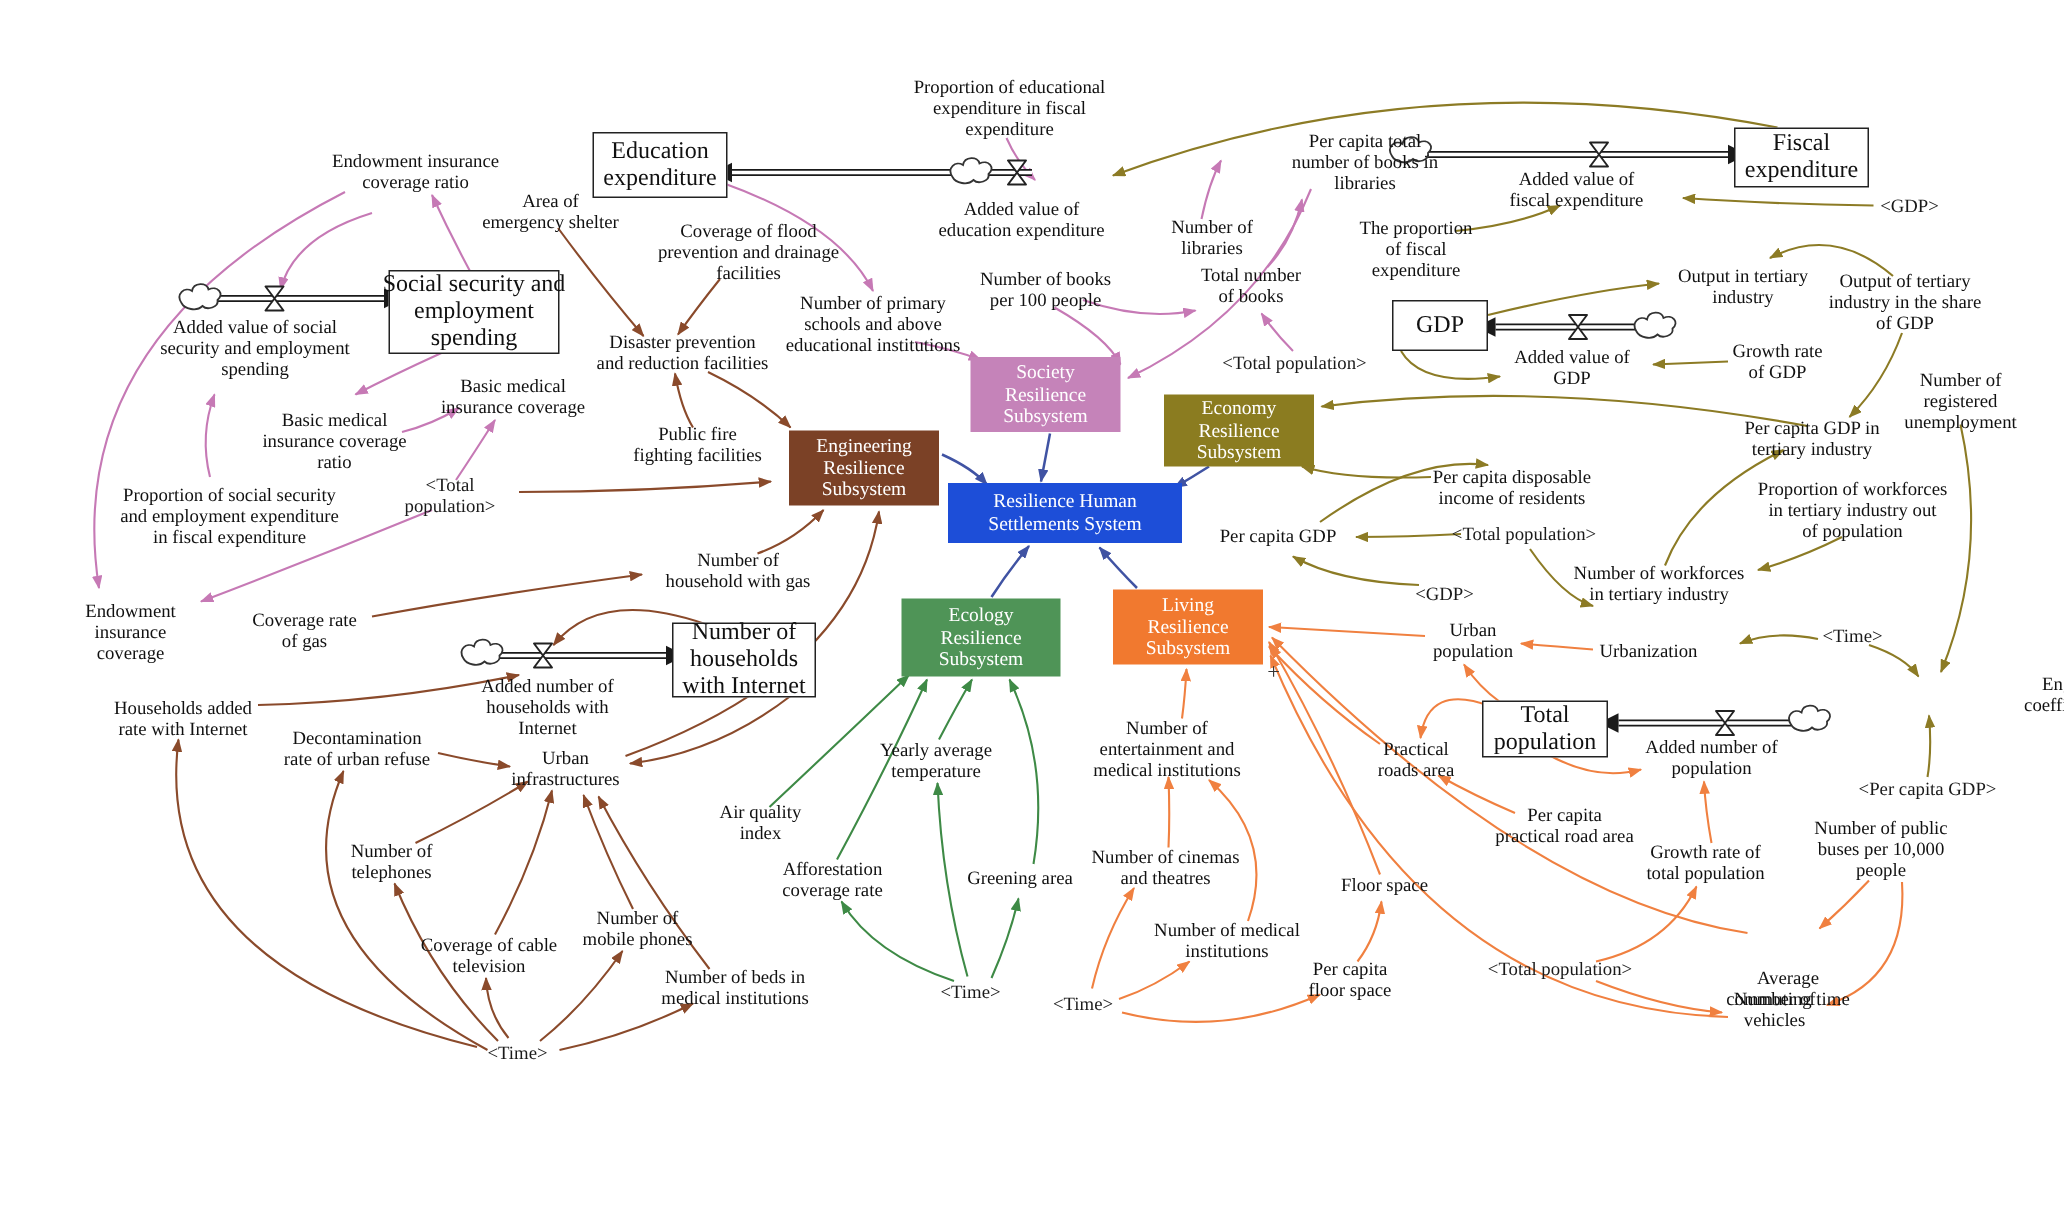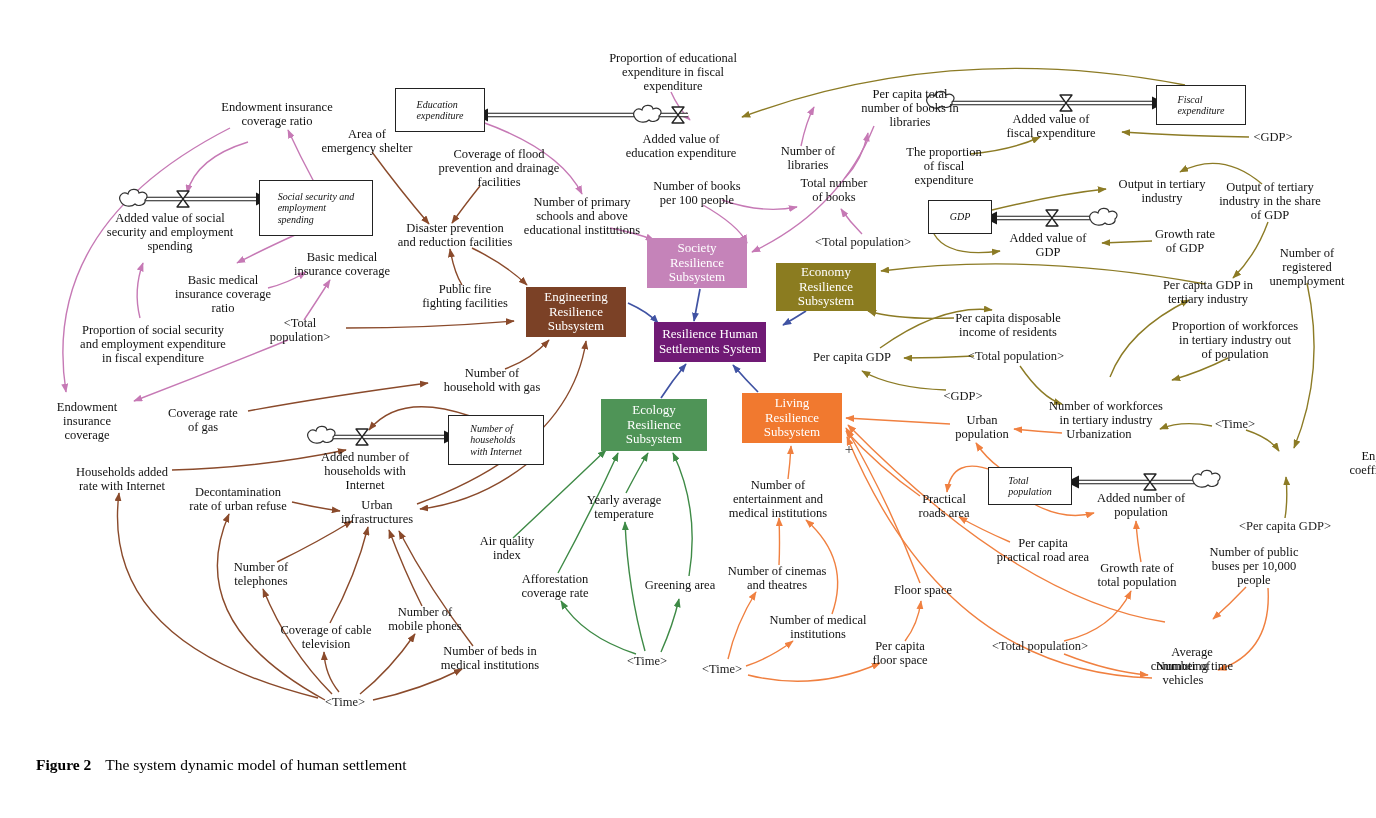--- a/index.html
+++ b/index.html
@@ -3,22 +3,22 @@
 <meta charset="utf-8">
 <style>
   html,body{margin:0;padding:0;background:#fff;}
   #canvas{position:relative;width:1376px;height:818px;background:#ffffff;overflow:hidden;
           font-family:"Liberation Serif", serif;}
   #arrows{position:absolute;left:0;top:0;width:1376px;height:818px;}
   .lbl{position:absolute;transform:translate(-50%,-50%);white-space:pre;text-align:center;
        font-size:12.5px;line-height:1.12;color:#111;}
   .shadow{color:#1a1a1a;}
   .stock{position:absolute;transform:translate(-50%,-50%);background:#fff;border:1.6px solid #222;
-       display:flex;align-items:center;justify-content:center;text-align:left;white-space:pre;
-       font-size:10px;line-height:1.12;color:#111;z-index:3;font-style:italic;}
+       display:flex;align-items:center;justify-content:center;text-align:center;white-space:pre;
+       font-size:16px;line-height:1.12;color:#111;z-index:3;}
   .subsys{position:absolute;transform:translate(-50%,-50%);display:flex;align-items:center;
        justify-content:center;text-align:center;white-space:pre;font-size:13px;line-height:1.15;
        color:#fff;z-index:3;}
   .plus{font-size:15px;color:#333;}
   #caption{position:absolute;left:36px;top:756px;font-size:15.5px;color:#000;}
   #caption b{margin-right:14px;}
 </style>
 </head>
 <body>
 
@@ -242,21 +242,21 @@
 industry in the share
 of GDP</div>
       <div class="lbl" style="left: 1307px; top: 267px;">Number of
 registered
 unemployment</div>
       <div class="lbl" style="left: 1208px; top: 292px;">Per capita GDP in
 tertiary industry</div>
       <div class="lbl" style="left: 1235px; top: 340px;">Proportion of workforces
 in tertiary industry out
 of population</div>
-      <div class="lbl" style="left: 1106px; top: 389px; margin-top: 24px;">Number of workforces
+      <div class="lbl" style="left: 1106px; top: 389px;">Number of workforces
 in tertiary industry</div>
       <div class="lbl" style="left: 1008px; top: 325px;">Per capita disposable
 income of residents</div>
       <div class="lbl shadow" style="left: 1016px; top: 356px;">&lt;Total population&gt;</div>
       <div class="lbl" style="left: 852px; top: 357px;">Per capita GDP</div>
       <div class="lbl shadow" style="left: 963px; top: 396px;">&lt;GDP&gt;</div>
       <div class="lbl" style="left: 982px; top: 427px;">Urban
 population</div>
       <div class="lbl" style="left: 1099px; top: 434px;">Urbanization</div>
       <div class="lbl shadow" style="left: 1235px; top: 424px;">&lt;Time&gt;</div>
@@ -336,23 +336,22 @@
 population</div>
       <div class="subsys" style="left: 697px; top: 263px; width: 100px; height: 50px; background: rgb(197, 131, 185);">Society
 Resilience
 Subsystem</div>
       <div class="subsys" style="left: 826px; top: 287px; width: 100px; height: 48px; background: rgb(139, 124, 32);">Economy
 Resilience
 Subsystem</div>
       <div class="subsys" style="left: 576px; top: 312px; width: 100px; height: 50px; background: rgb(123, 65, 38);">Engineering
 Resilience
 Subsystem</div>
-      <div class="subsys" style="left: 710px; top: 342px; width: 112px; height: 40px; background: #701a75;">Resilience Human
+      <div class="subsys" style="left: 710px; top: 342px; width: 156px; height: 40px; background: #1d4ed8;">Resilience Human
 Settlements System</div>
       <div class="subsys" style="left: 654px; top: 425px; width: 106px; height: 52px; background: rgb(79, 148, 87);">Ecology
 Resilience
 Subsystem</div>
       <div class="subsys" style="left: 792px; top: 418px; width: 100px; height: 50px; background: rgb(241, 121, 47);">Living
 Resilience
 Subsystem</div>
     </div>
-  <div id="caption"><b>Figure 2</b><span>The system dynamic model of human settlement</span></div>
 </div>
 
 </body></html>

